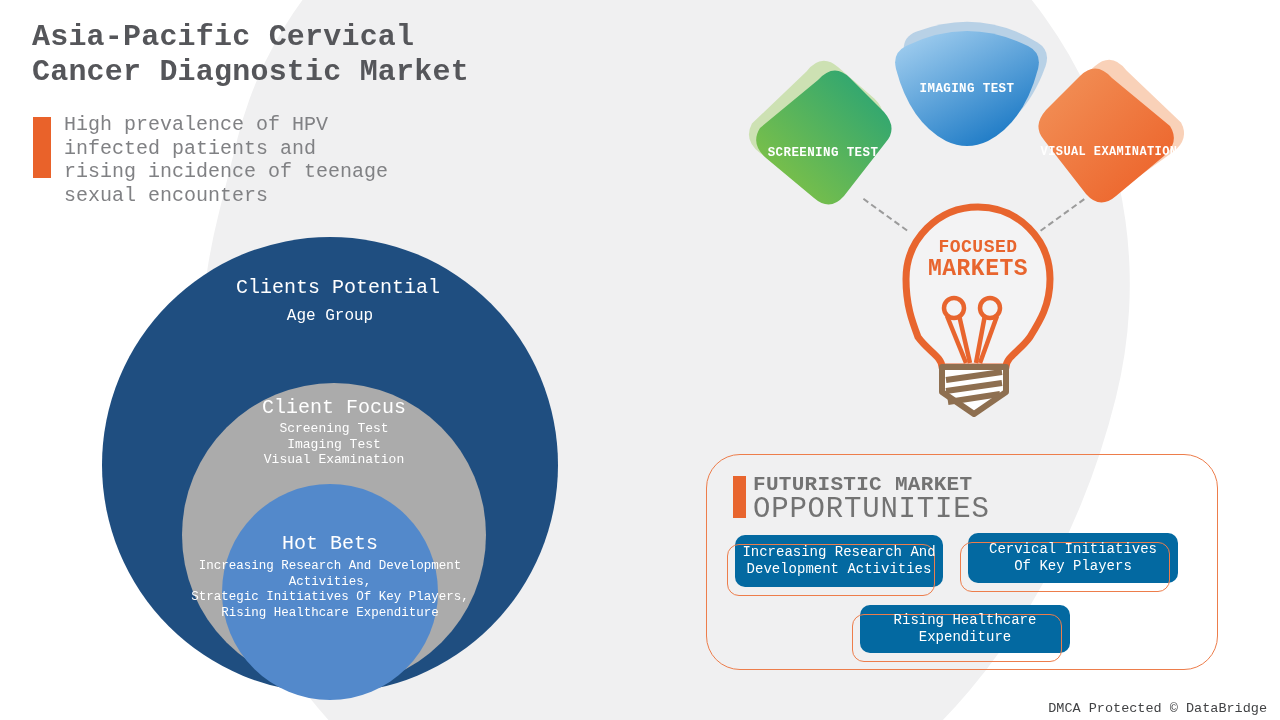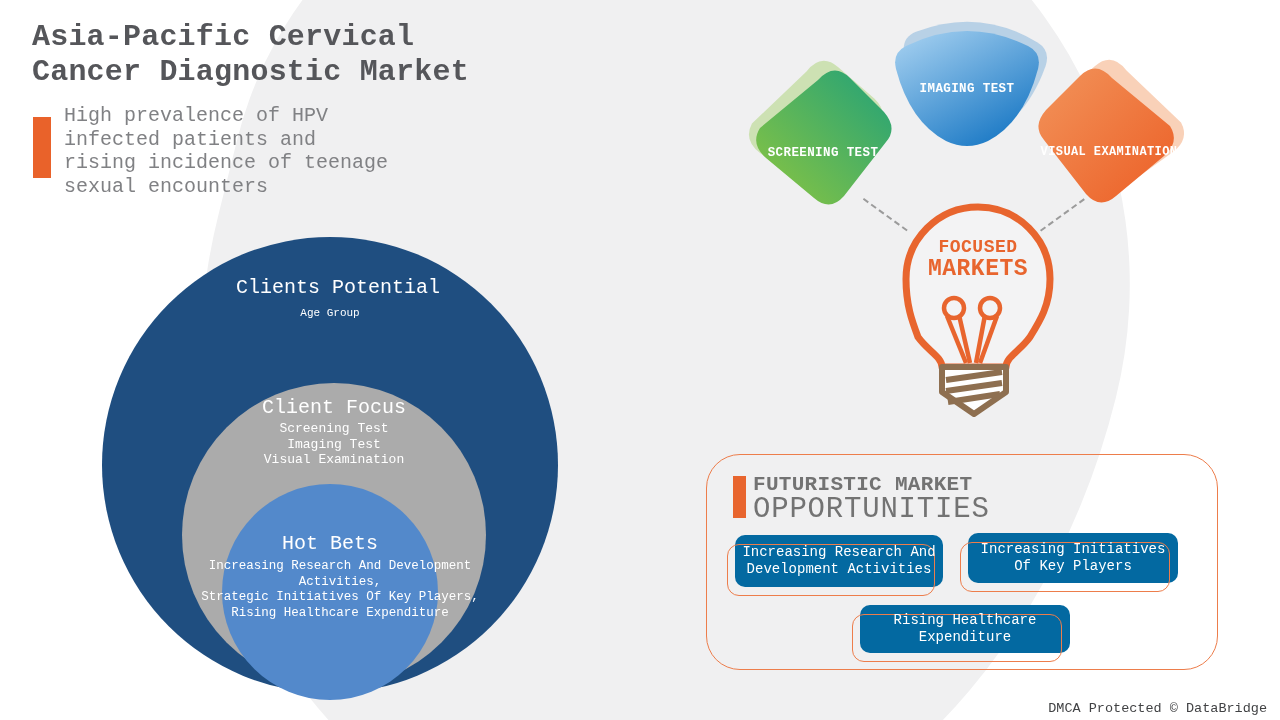--- a/index.html
+++ b/index.html
@@ -8,34 +8,34 @@
   .abs{position:absolute;}
 
   
   .bg-blob{position:absolute;left:200px;top:-170px;width:915px;height:1030px;background:#f0f0f1;
            border-radius:50% 50% 48% 52%/42% 46% 58% 54%;transform:rotate(14deg);}
 
   
   .title{left:32px;top:20px;width:505px;font-size:30px;line-height:35px;font-weight:bold;
          color:#55565a;letter-spacing:0.2px;}
   .accent-bar{left:33px;top:117px;width:18px;height:61px;background:#e9622a;}
-  .subtitle{left:64px;top:104px;width:335px;font-size:20px;line-height:23.5px;color:#808184;}
+  .subtitle{left:64px;top:113px;width:335px;font-size:20px;line-height:23.5px;color:#808184;}
 
   
   .circle{position:absolute;border-radius:50%;}
   .c-outer{left:102px;top:237px;width:456px;height:456px;background:#1f4e80;}
   .c-mid{left:182px;top:383px;width:304px;height:304px;background:#ababab;}
   .c-inner{left:222px;top:484px;width:216px;height:216px;background:#5389cb;}
   .v-text{position:absolute;color:#ffffff;text-align:center;}
   .v-title1{left:188px;top:276px;width:300px;font-size:20px;}
-  .v-sub1{left:180px;top:307px;width:300px;font-size:11px;}
+  .v-sub1{left:180px;top:307px;width:300px;font-size:16px;}
   .v-title2{left:184px;top:396px;width:300px;font-size:20px;}
   .v-items2{left:184px;top:421px;width:300px;font-size:13px;line-height:15.5px;}
   .v-title3{left:180px;top:532px;width:300px;font-size:20px;}
-  .v-items3{left:180px;top:559px;width:320px;font-size:12.5px;line-height:15.5px;}
+  .v-items3{left:170px;top:559px;width:320px;font-size:12.5px;line-height:15.5px;}
 
   
   .node-svg{position:absolute;}
   .node-label{position:absolute;color:#ffffff;font-weight:bold;font-size:12.5px;
               letter-spacing:0.4px;text-align:center;}
   .lbl-screening{left:748px;top:146px;width:150px;}
   .lbl-imaging{left:884px;top:82px;width:166px;}
   .lbl-visual{left:1024px;top:145px;width:170px;font-size:12px;}
 
   .dash{position:absolute;border-top:2.5px dashed #9b9b9b;height:0;}
@@ -164,21 +164,21 @@
   <div class="abs opp-heading">
     <div class="opp-h1">FUTURISTIC MARKET</div>
     <div class="opp-h2">OPPORTUNITIES</div>
   </div>
 
   <div class="opp-btn btn-1">
     <span>Increasing Research And</span>
     <span>Development Activities</span>
   </div>
   <div class="opp-btn btn-2">
-    <span>Increasing Initiatives</span>
+    <span>Cervical Initiatives</span>
     <span>Of Key Players</span>
   </div>
   <div class="opp-btn btn-3">
     <span>Rising Healthcare Expenditure</span>
   </div>
 
   <div class="abs watermark">DMCA Protected © DataBridge</div>
 
 </div>
 

